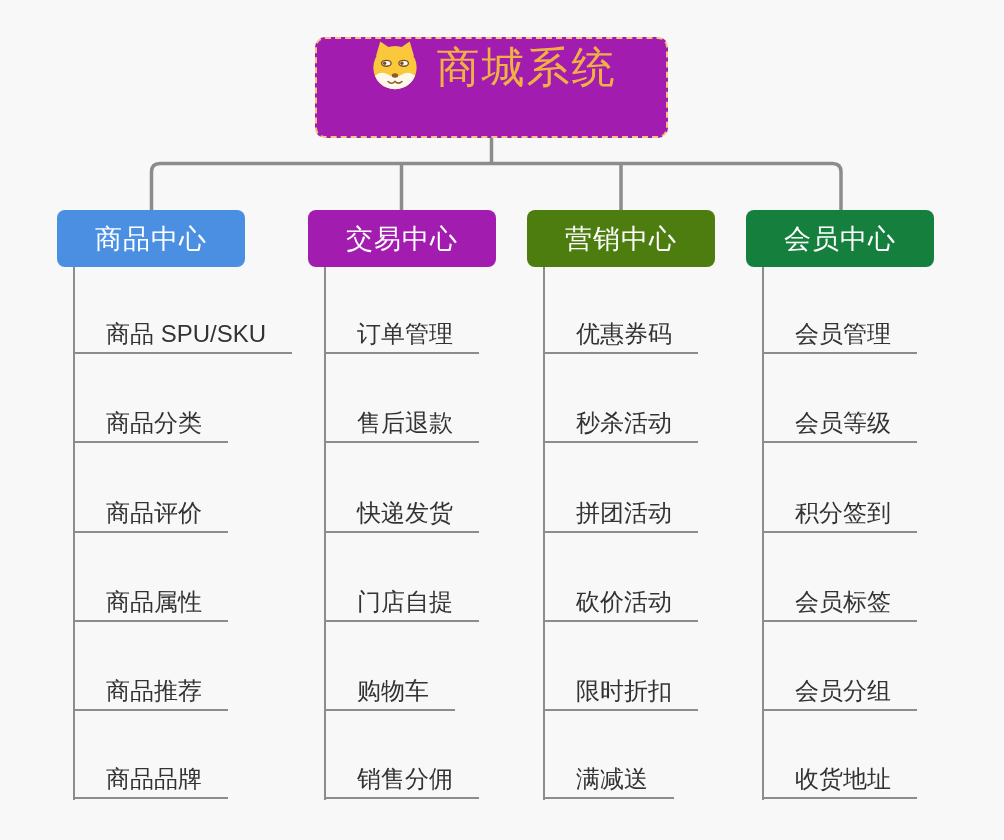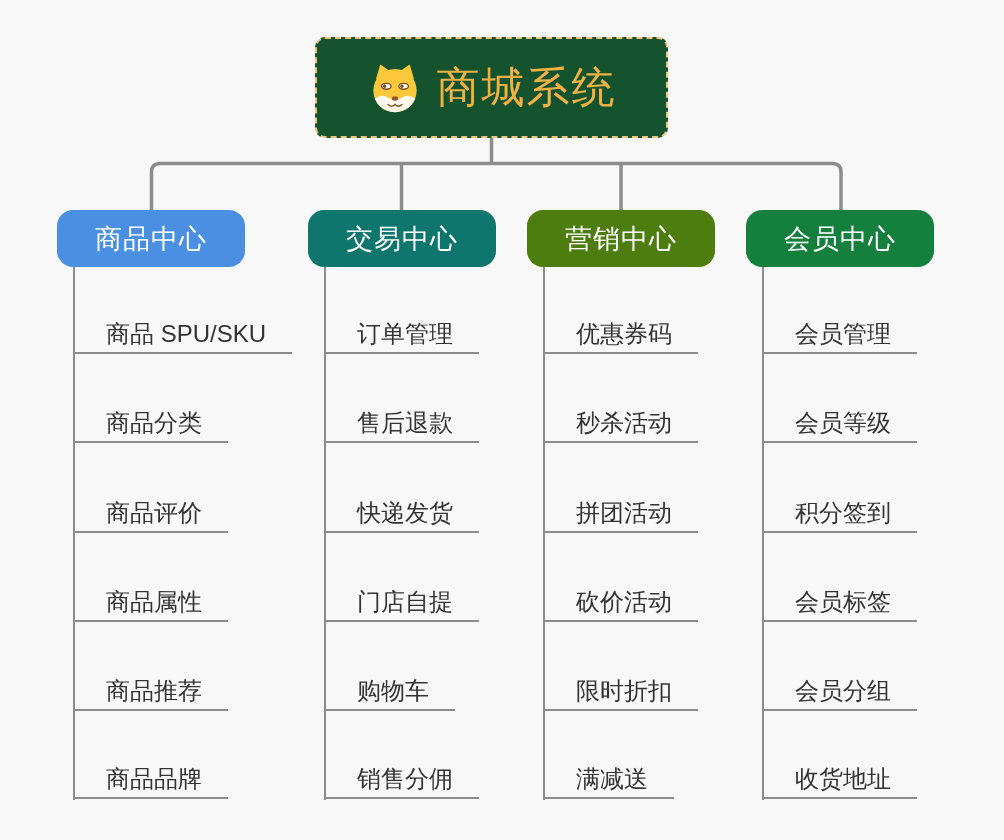--- a/index.html
+++ b/index.html
@@ -8,33 +8,33 @@
     width:1004px;height:840px;
     background:#F8F8F8;
     font-family:"Liberation Sans","DejaVu Sans",sans-serif;
     overflow:hidden;
   }
   .connectors{position:absolute;left:0;top:0;width:1004px;height:840px;}
   .connectors path{fill:none;stroke:#8C8C8C;stroke-width:3.5px;}
   
   .root{
     position:absolute;left:315px;top:37px;width:353px;height:101px;
-    background:#14532d;border:2px dashed #F2C27E;border-radius:10px;
+    background:#a21caf;border:2px dashed #F2C27E;border-radius:10px;
     box-sizing:border-box;
-    display:flex;align-items:center;justify-content:center;gap:14px;
+    display:flex;justify-content:center;gap:14px;
   }
   .root-title{
     font-size:43px;color:#EFB143;letter-spacing:2px;white-space:nowrap;
   }
   .shiba{width:56px;height:52px;flex:0 0 auto;}
   
   .branch{position:absolute;top:210px;width:188px;height:630px;}
   .branch-header{
     position:absolute;left:0;top:0;width:188px;height:57px;
-    border-radius:16px;display:flex;align-items:center;justify-content:center;
+    border-radius:8px;display:flex;align-items:center;justify-content:center;
     color:#FFFFFF;font-size:27px;letter-spacing:1px;white-space:nowrap;
   }
   .spine{
     position:absolute;left:16px;top:57px;width:2px;height:533px;
     background:#8C8C8C;
   }
   .item{
     position:absolute;left:16px;height:36px;line-height:35px;
     padding:0 26px 0 33px;
     border-bottom:2px solid #8C8C8C;
@@ -81,21 +81,21 @@
     <div class="spine" style="background-color: rgb(140, 140, 140);"></div>
     <div class="item i0" style="border-bottom-color: rgb(140, 140, 140);">商品 SPU/SKU</div>
     <div class="item i1" style="border-bottom-color: rgb(140, 140, 140);">商品分类</div>
     <div class="item i2" style="border-bottom-color: rgb(140, 140, 140);">商品评价</div>
     <div class="item i3" style="border-bottom-color: rgb(140, 140, 140);">商品属性</div>
     <div class="item i4" style="border-bottom-color: rgb(140, 140, 140);">商品推荐</div>
     <div class="item i5" style="border-bottom-color: rgb(140, 140, 140);">商品品牌</div>
   </div>
 
   <div class="branch b1">
-    <div class="branch-header" style="background-color: #0f766e;">交易中心</div>
+    <div class="branch-header" style="background-color: #a21caf;">交易中心</div>
     <div class="spine" style="background-color: rgb(140, 140, 140);"></div>
     <div class="item i0" style="border-bottom-color: rgb(140, 140, 140);">订单管理</div>
     <div class="item i1" style="border-bottom-color: rgb(140, 140, 140);">售后退款</div>
     <div class="item i2" style="border-bottom-color: rgb(140, 140, 140);">快递发货</div>
     <div class="item i3" style="border-bottom-color: rgb(140, 140, 140);">门店自提</div>
     <div class="item i4" style="border-bottom-color: rgb(140, 140, 140);">购物车</div>
     <div class="item i5" style="border-bottom-color: rgb(140, 140, 140);">销售分佣</div>
   </div>
 
   <div class="branch b2">

